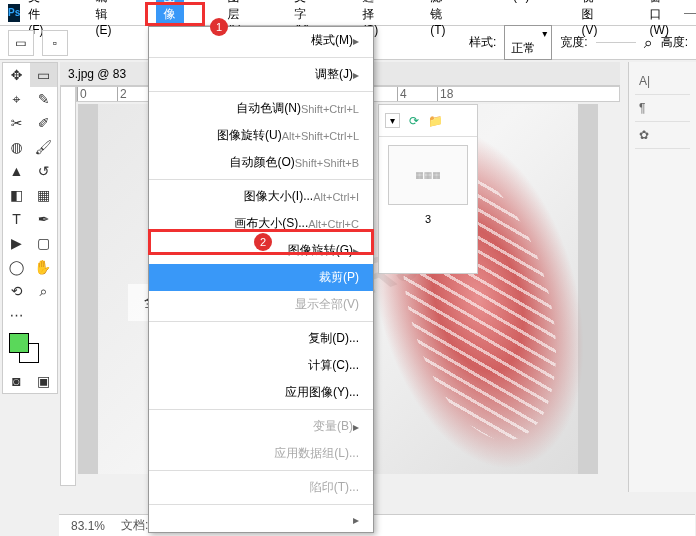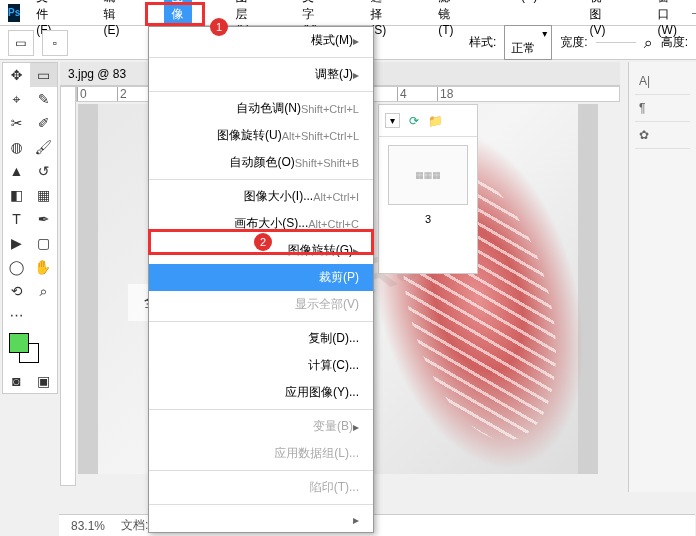--- a/index.html
+++ b/index.html
@@ -1,18 +1,18 @@
 <!DOCTYPE html>
 <html><head>
 <meta charset="utf-8">
 <style>
 *{margin:0;padding:0;box-sizing:border-box;font-family:"Microsoft YaHei",sans-serif;font-size:12px;user-select:none}
 body{background:#f0f0f0;width:696px;height:536px;overflow:hidden;position:relative}
 .menubar{height:26px;background:#fff;border-bottom:1px solid #ccc;display:flex;align-items:center;padding-left:8px}
-.ps-logo{width:18px;height:18px;background:#001e36;color:#31a8ff;display:flex;align-items:center;justify-content:center;font-weight:bold;font-size:10px;margin-right:8px}
+.ps-logo{width:18px;height:18px;background:#001e36;color:#31a8ff;display:flex;align-items:center;justify-content:center;font-weight:bold;font-size:10px;}
 .menu-item{padding:4px 8px;cursor:pointer}
 .menu-item.active{background:#3998f8;color:#fff}
 .win-controls{margin-left:auto;display:flex;gap:2px;padding-right:4px}
 .win-btn{width:26px;height:18px;display:flex;align-items:center;justify-content:center;color:#666}
 .optbar{height:34px;background:#fff;border-bottom:1px solid #ccc;display:flex;align-items:center;padding:0 8px;gap:8px}
 .opt-icon{width:26px;height:26px;border:1px solid #ccc;display:flex;align-items:center;justify-content:center;background:#fff}
 .opt-sel{border:1px solid #999;padding:14px 16px 2px 6px;background:#fff;position:relative}
 .opt-sel::after{content:"▾";position:absolute;right:4px;top:2px;font-size:10px}
 .toolbox{position:absolute;left:2px;top:62px;width:56px;background:#fff;border:1px solid #ccc}
 .tool-row{display:flex}

